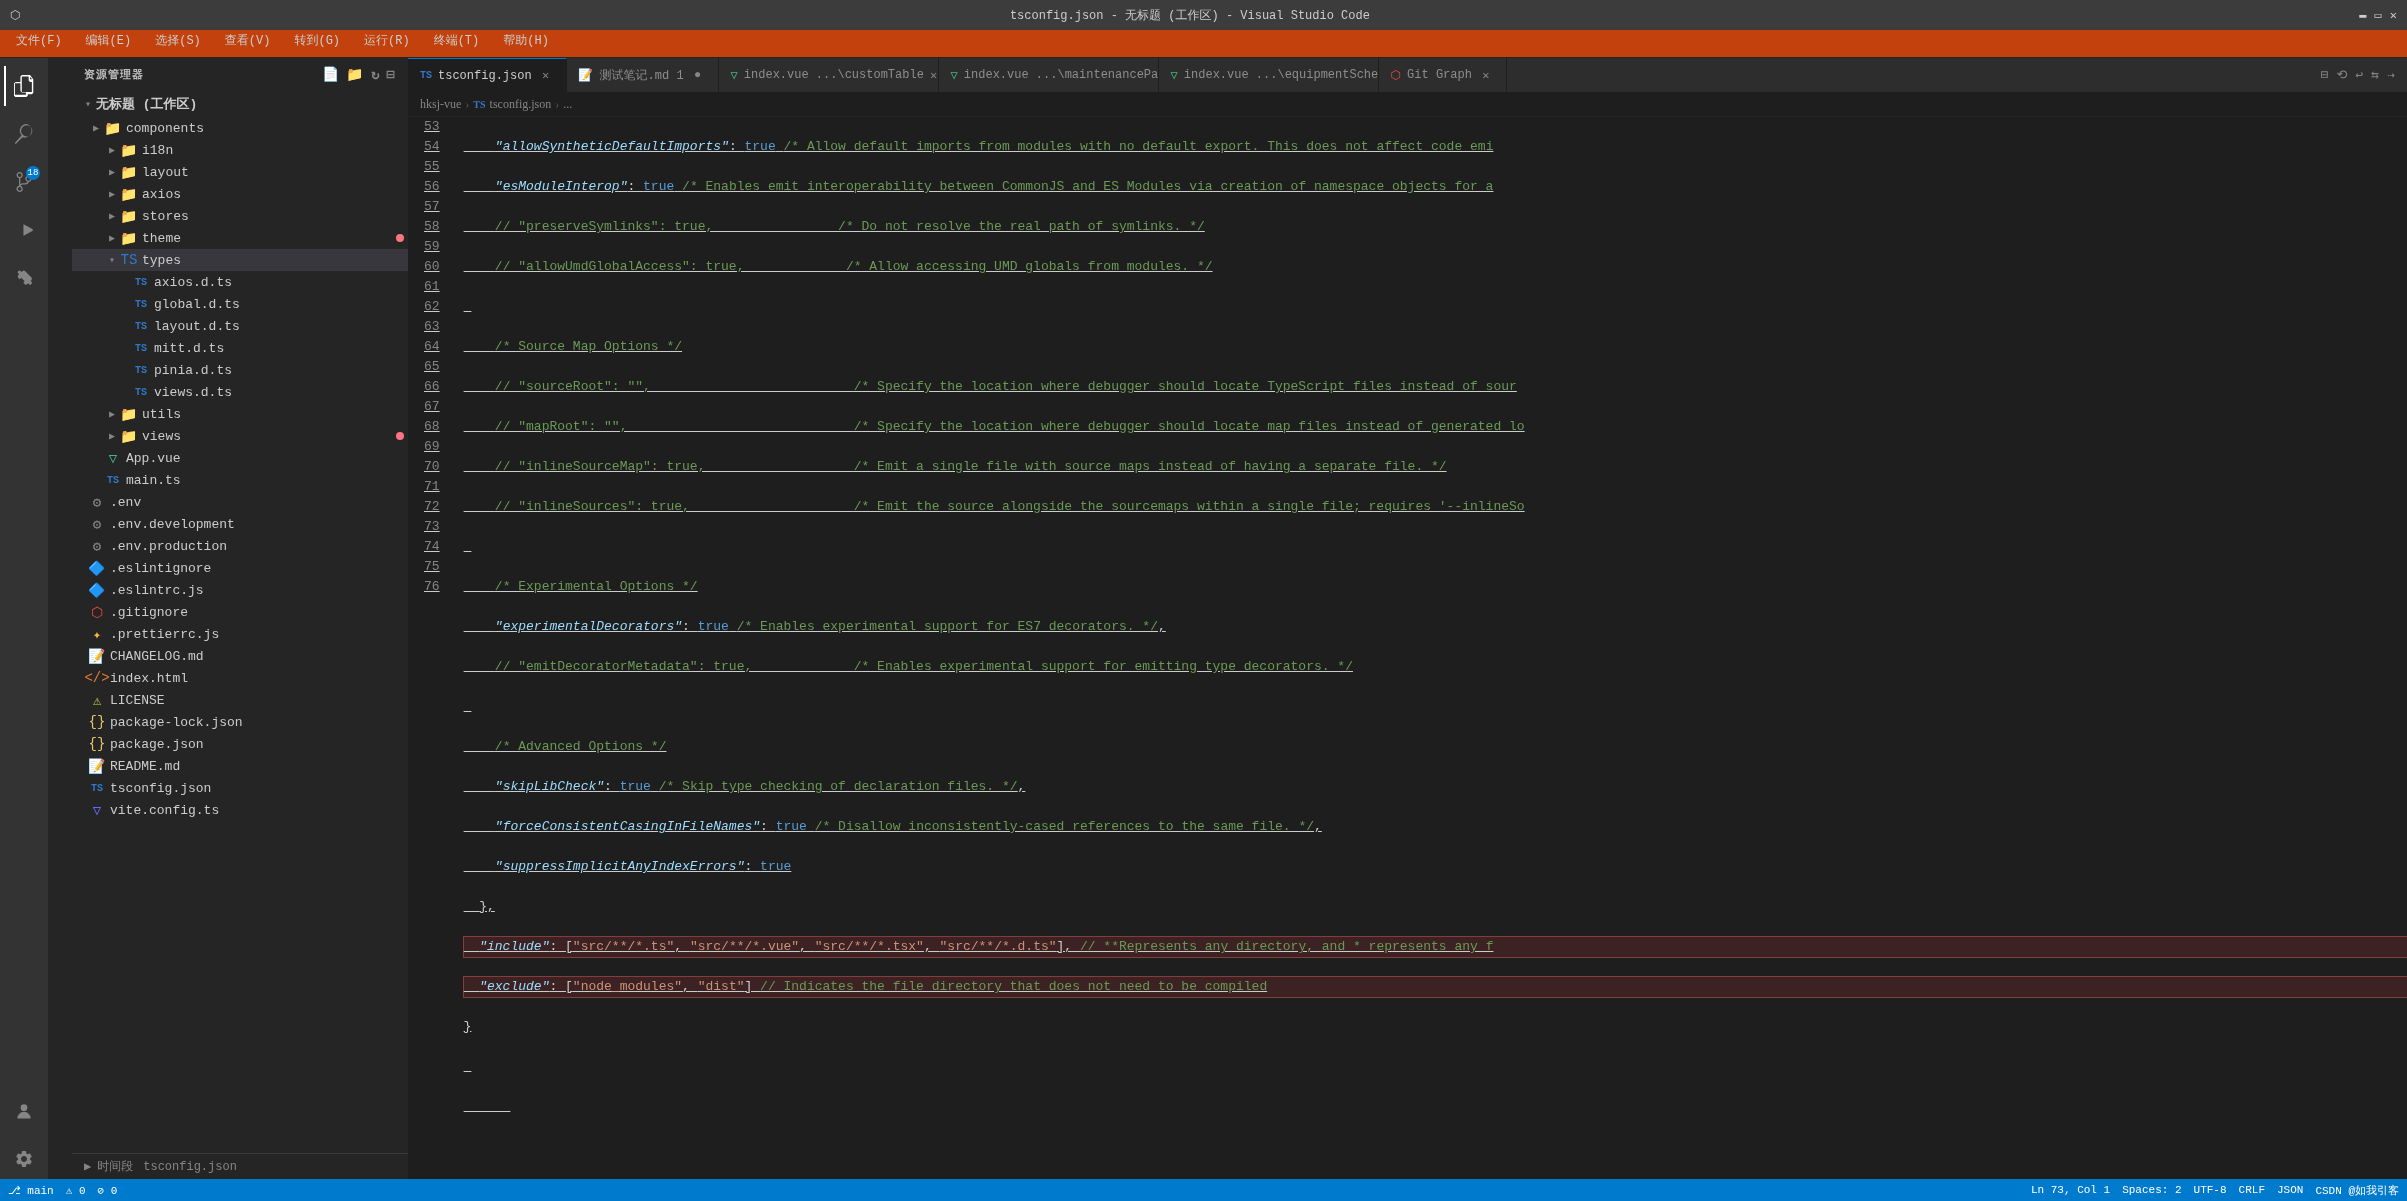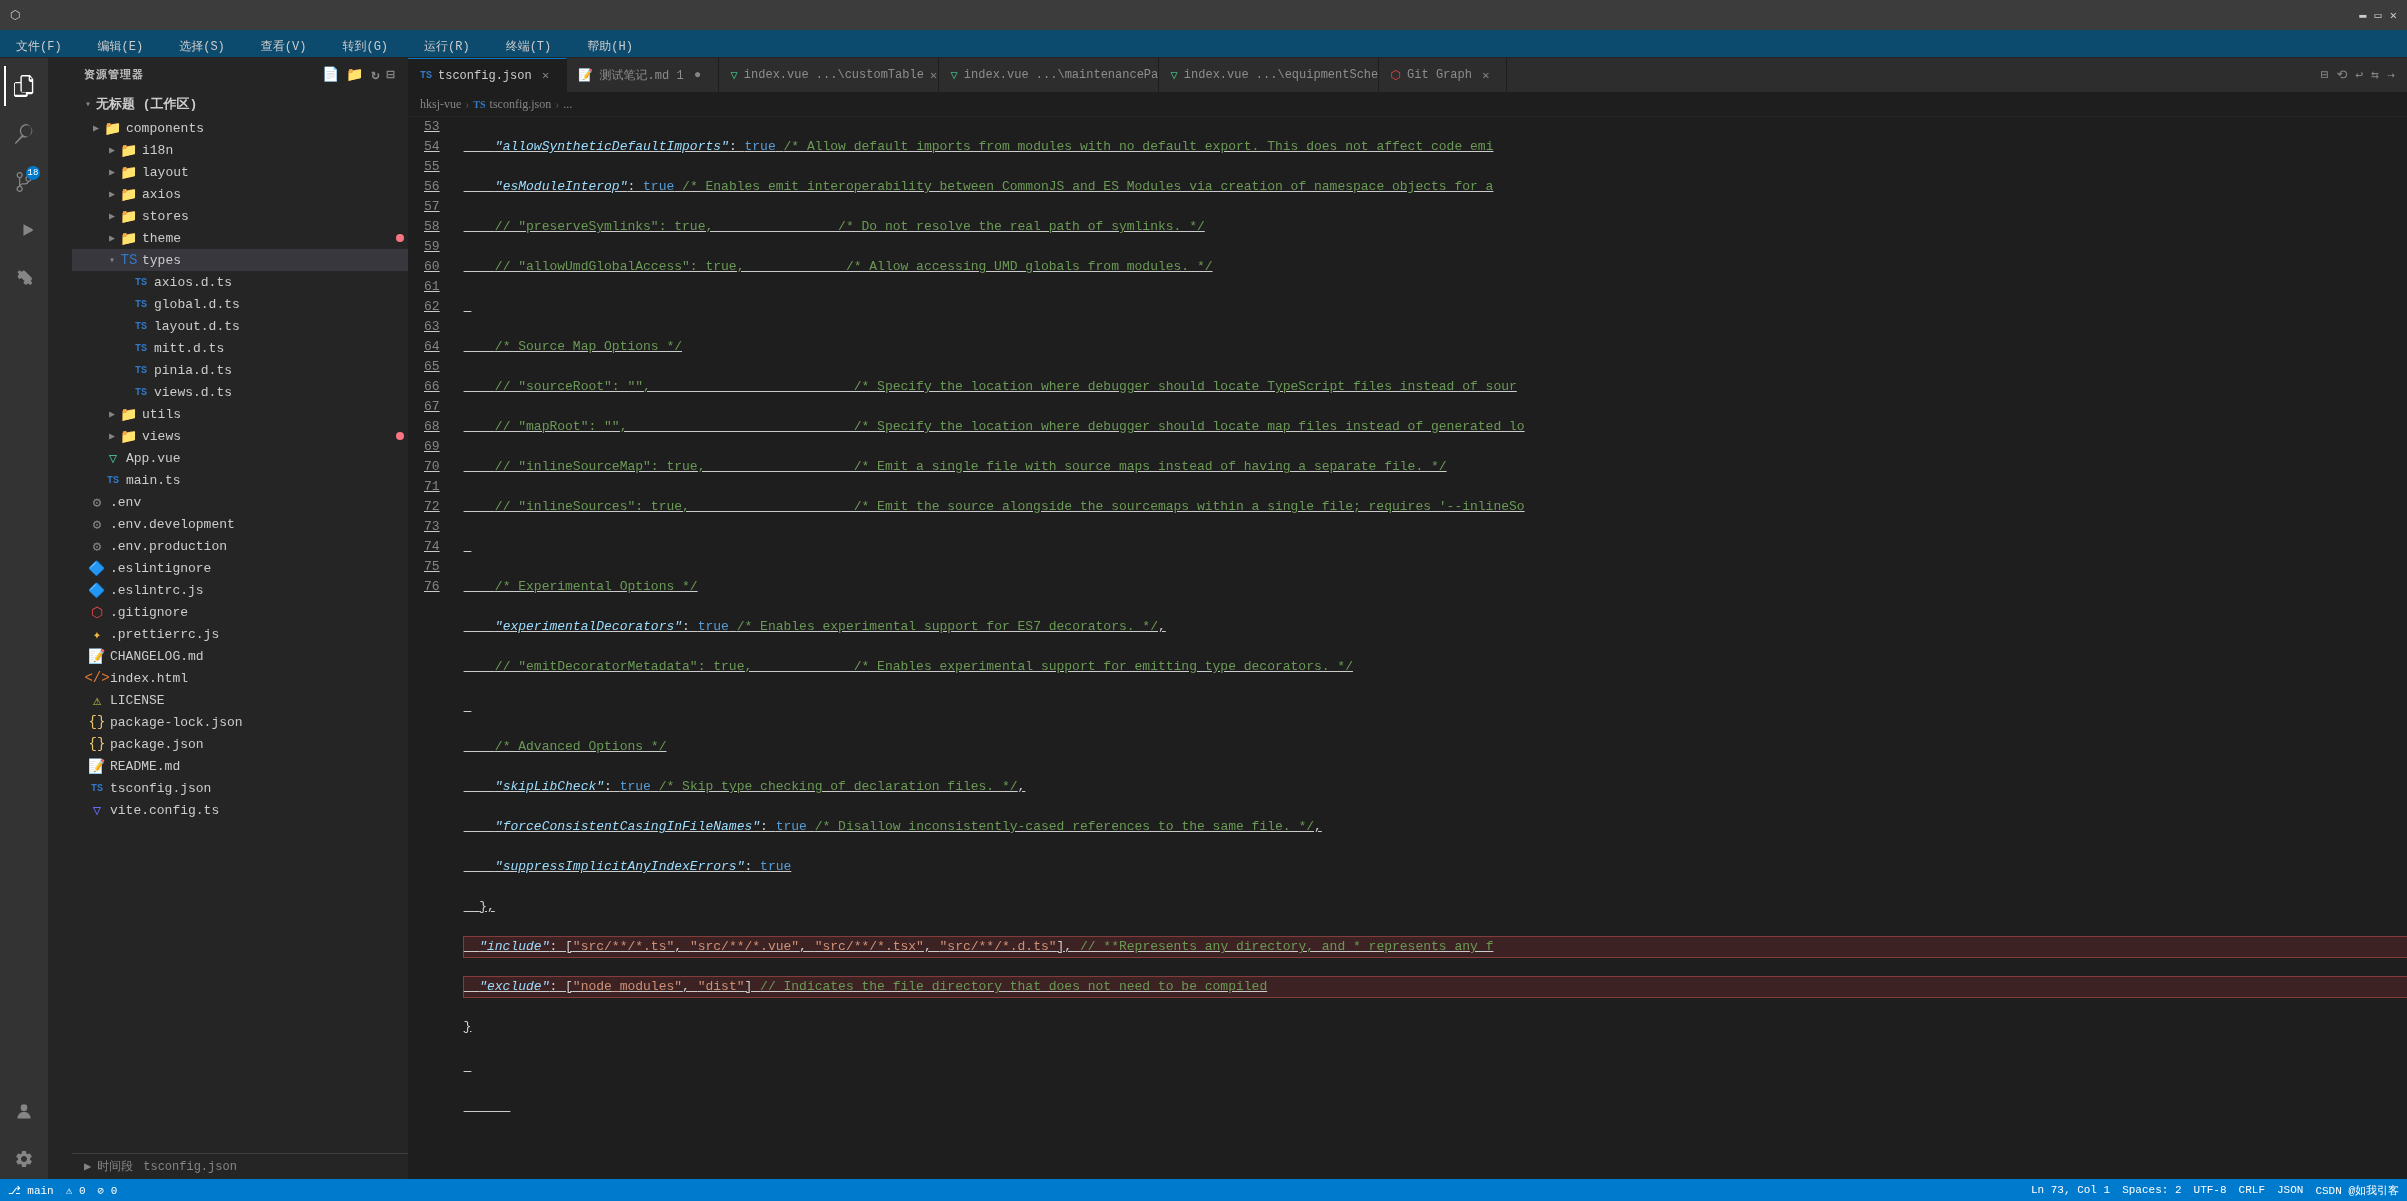--- a/index.html
+++ b/index.html
@@ -36,26 +36,26 @@
       flex: 1;
       text-align: center;
     }
     .title-bar-controls {
       display: flex;
       gap: 8px;
     }
 
     
     .menu-bar {
-      background: #0c4a6e;
+      background: #c2410c;
       height: 28px;
       display: flex;
-      align-items: flex-end;
+      align-items: flex-start;
       padding: 0 8px;
-      gap: 20px;
+      gap: 8px;
       flex-shrink: 0;
       border-bottom: 1px solid #252526;
     }
     .menu-item {
       padding: 2px 8px;
       cursor: pointer;
       color: #cccccc;
       font-size: 12px;
     }
 
@@ -307,20 +307,21 @@
       margin-right: 4px;
     }
   </style>
 </head>
 <body>
 
 <div class="title-bar">
   <div class="title-bar-menu">
     <span>⬡</span>
   </div>
+  <div class="title-bar-title">tsconfig.json - 无标题 (工作区) - Visual Studio Code</div>
   <div class="title-bar-controls">
     <span>▬</span>
     <span>▭</span>
     <span>✕</span>
   </div>
 </div>
 
 <div class="menu-bar">
   <span class="menu-item">文件(F)</span>
   <span class="menu-item">编辑(E)</span>

